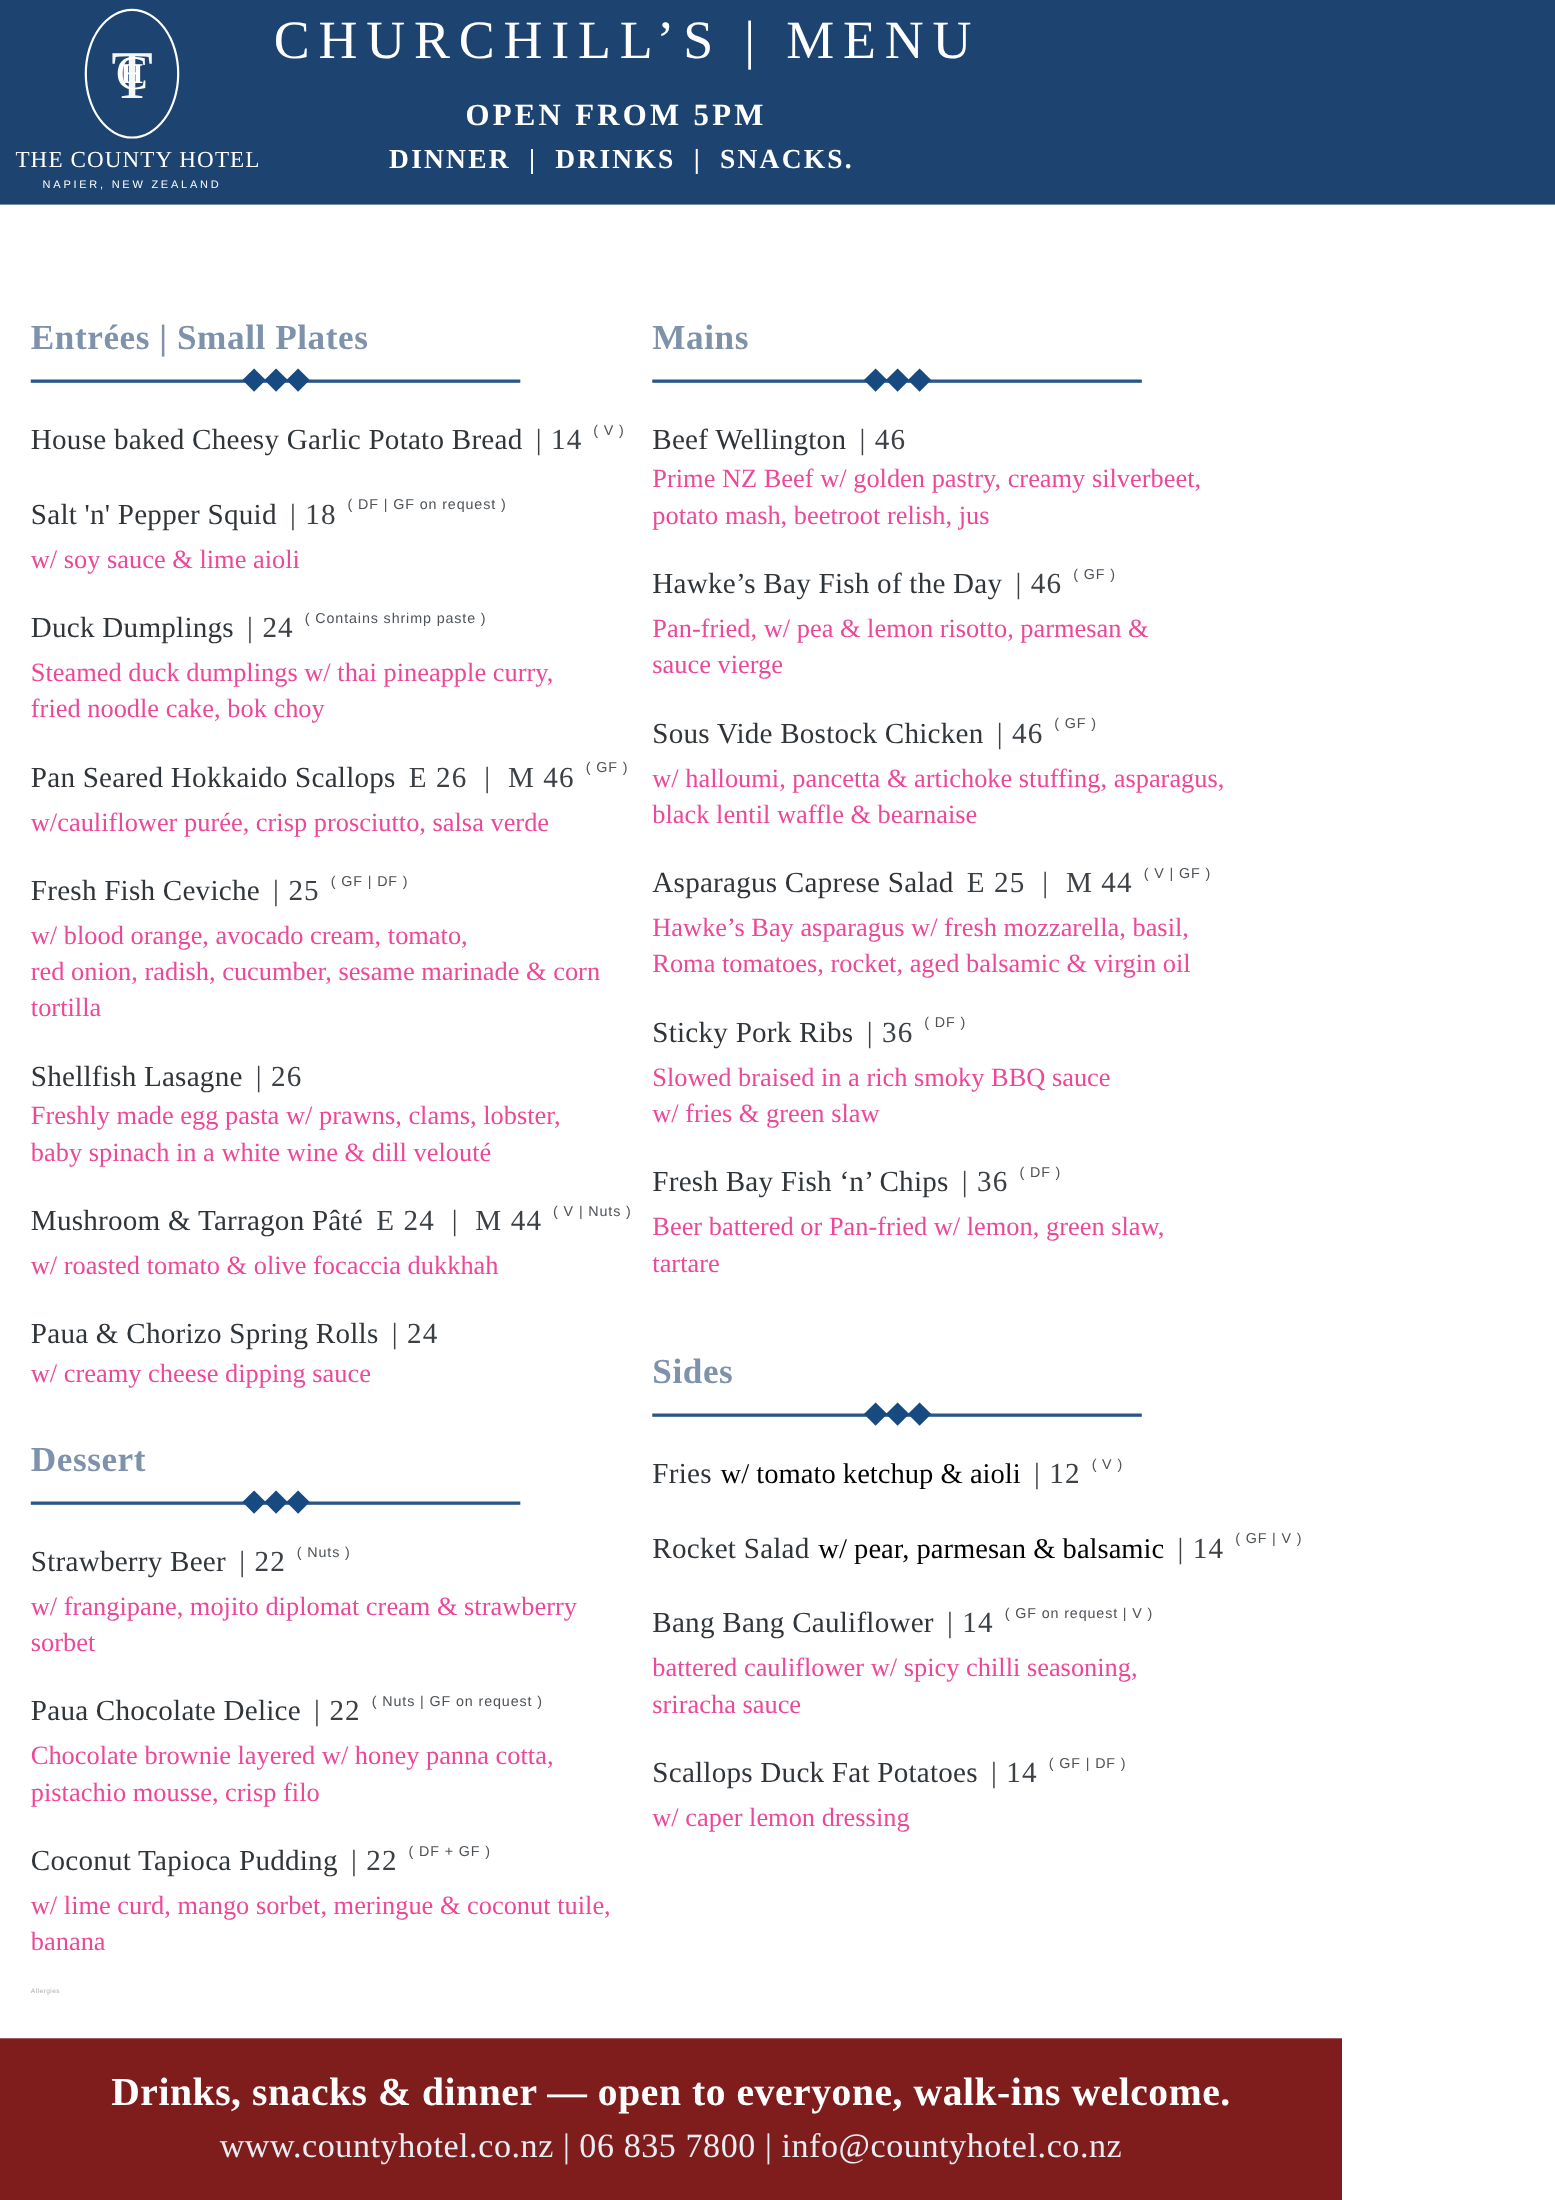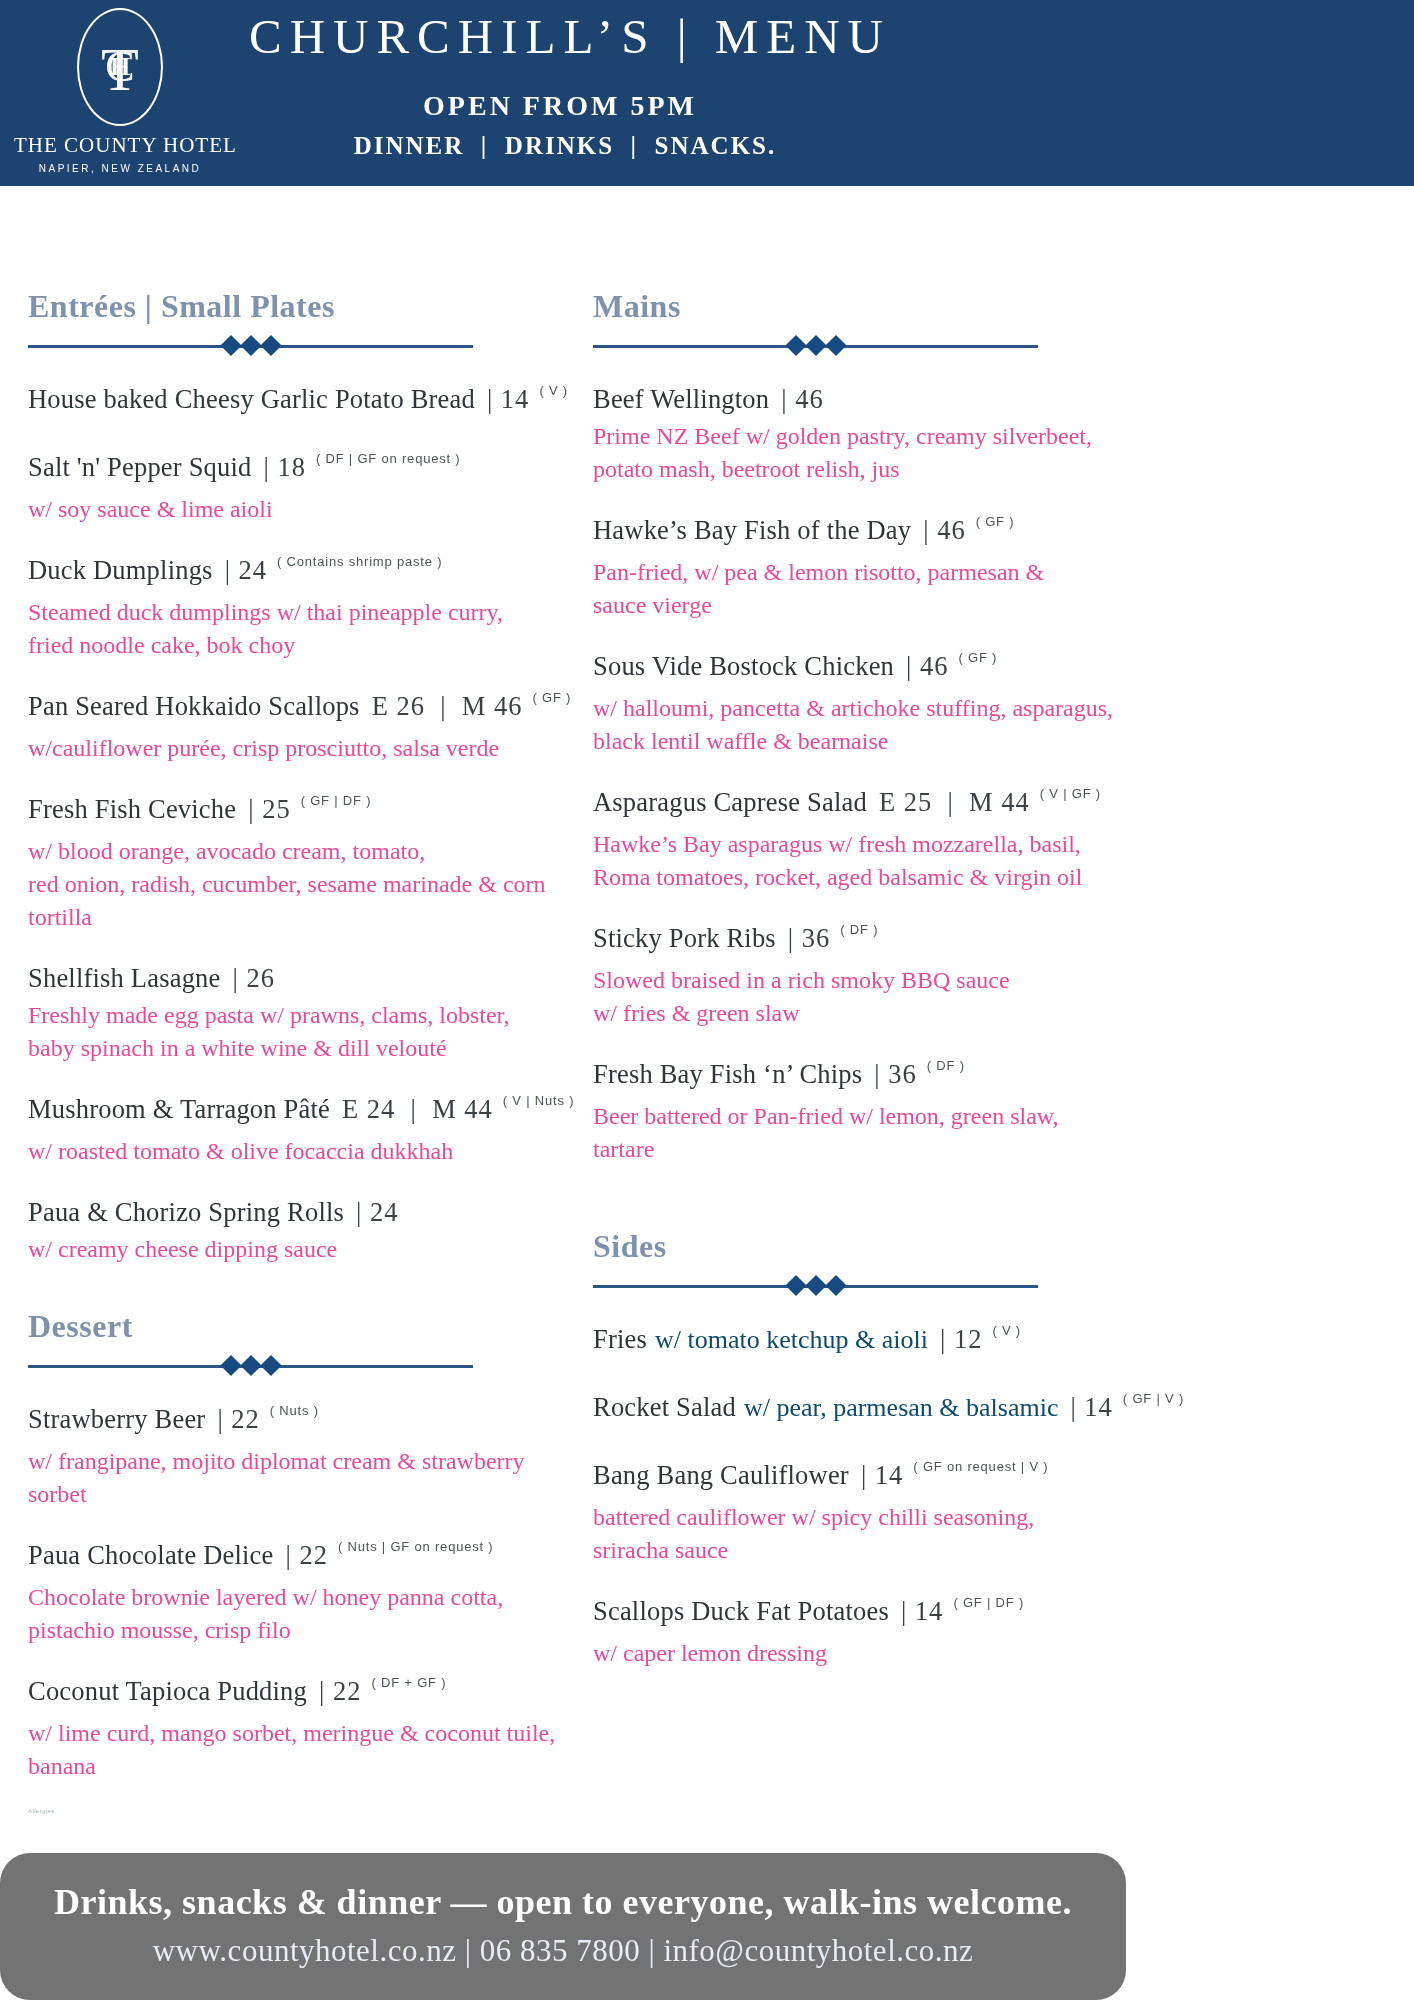--- a/index.html
+++ b/index.html
@@ -35,33 +35,33 @@
   .section-sides { margin-top:60px; }
 
   .divider { position:relative; height:16px; width:445px; margin:12px 0 26px 0; }
   .divider-line { position:absolute; left:0; right:0; top:7px; height:2.5px; background:#2a5587; }
   .diamonds { position:absolute; left:50%; top:0; transform:translateX(-50%); display:flex; gap:5px; }
   .diamond { width:15px; height:15px; background:#174a80; transform:rotate(45deg); }
 
   .item { margin-bottom:25px; }
   .item-line { font-size:26.5px; line-height:38px; color:#30353a; white-space:nowrap; }
   .item-name { font-weight:normal; letter-spacing:.2px; }
-  .item-suffix { color:#0c4a6e; font-size:26px; margin-left:8px; }
+  .item-suffix { color:#000000; font-size:26px; margin-left:8px; }
   .item-suffix:empty { display:none; }
   .item-price { margin-left:12px; color:#3c4146; letter-spacing:1px; white-space:pre; }
   .item-note { font-family:"Liberation Sans", sans-serif; font-size:13px; color:#4e5358;
                position:relative; top:-13px; margin-left:10px; letter-spacing:.8px; }
   .item-note:empty { display:none; }
   .item-desc { font-size:24px; line-height:33px; color:#ec4899; white-space:pre-line; margin-top:2px; }
   .item-desc:empty { display:none; }
 
   .fine-print { margin-top:14px; font-family:"Liberation Sans", sans-serif; font-size:6px; color:#a9aeb1; letter-spacing:.4px; }
 
   
-  .footer { position:absolute; left:0; bottom:0; width:1126px; height:147px; background:#737373; color:#ffffff; text-align:center;border-radius:30px; }
+  .footer { position:absolute; left:0; bottom:0; width:1220px; height:147px; background:#7f1d1d; color:#ffffff; text-align:center; }
   .footer-line1 { margin-top:28px; font-size:36px; font-weight:bold; letter-spacing:.5px; }
   .footer-line2 { margin-top:10px; font-size:31px; color:#e9edf3; letter-spacing:.5px; }
 </style>
 </head>
 <body>
 
 <div class="page">
 
   <div class="header">
     <div class="logo">

